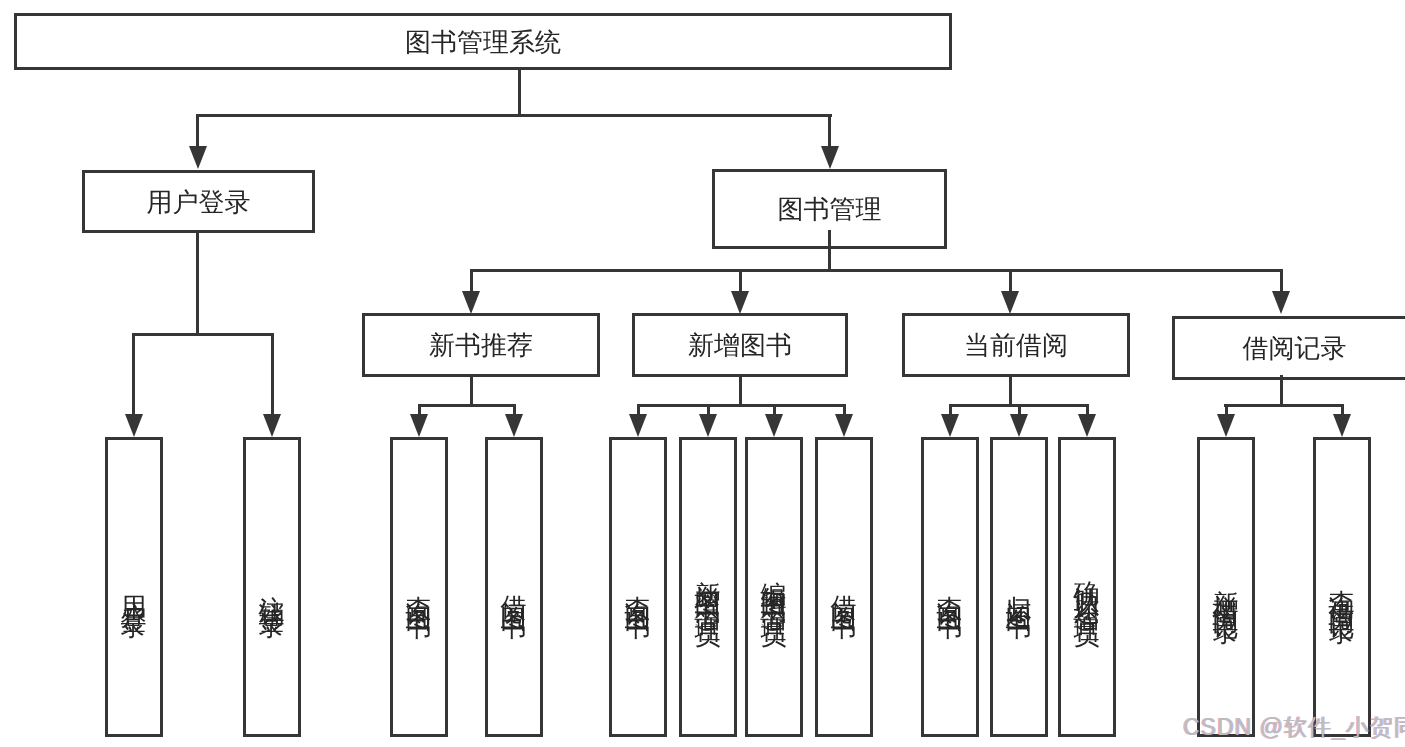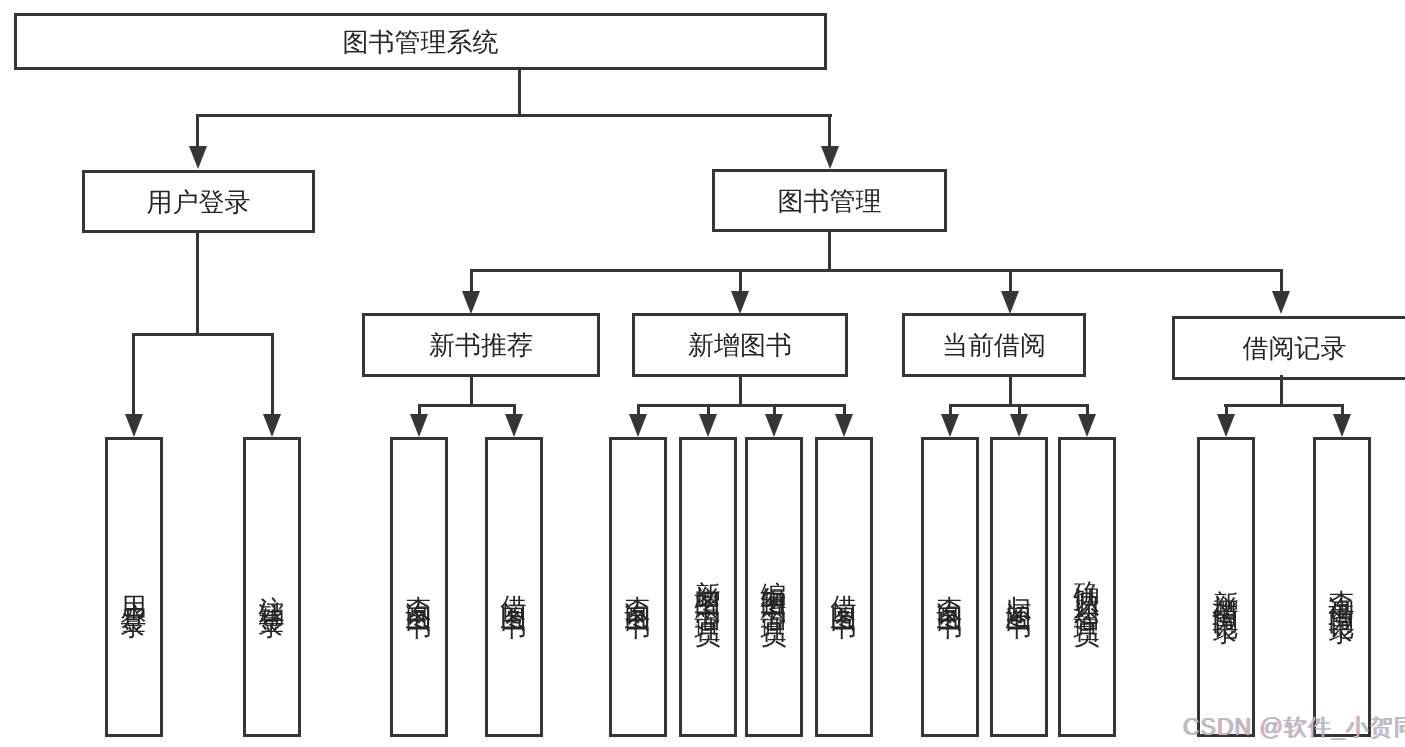--- a/index.html
+++ b/index.html
@@ -58,31 +58,31 @@
     text-shadow: -1px 0 0 rgba(233, 90, 90, 0.45), 1px 0 0 rgba(90, 120, 233, 0.45);
     z-index: 10;
     white-space: nowrap;
   }
 </style>
 </head>
 <body>
 
 <div class="canvas">
 
-  <div class="box" style="left:14px; top:13px; width:813px; height:57px;">图书管理系统</div>
+  <div class="box" style="left:14px; top:13px; width:938px; height:57px;">图书管理系统</div>
 
   <div class="vline" style="left:518px; top:69px; height:48px;"></div>
   <div class="hline" style="left:196px; top:114px; width:636px;"></div>
   <div class="vline" style="left:196px; top:114px; height:34px;"></div>
   <div class="arrow" style="left:189px; top:146px;"></div>
   <div class="vline" style="left:828px; top:114px; height:34px;"></div>
   <div class="arrow" style="left:821px; top:146px;"></div>
 
   <div class="box" style="left:82px; top:170px; width:233px; height:63px;">用户登录</div>
-  <div class="box" style="left:712px; top:169px; width:235px; height:63px;">图书管理</div>
+  <div class="box" style="left:712px; top:169px; width:235px; height:80px;">图书管理</div>
 
   <div class="vline" style="left:196px; top:231px; height:105px;"></div>
   <div class="hline" style="left:132px; top:333px; width:142px;"></div>
   <div class="vline" style="left:132px; top:333px; height:83px;"></div>
   <div class="arrow" style="left:125px; top:414px;"></div>
   <div class="vline" style="left:271px; top:333px; height:83px;"></div>
   <div class="arrow" style="left:263px; top:414px;"></div>
 
   <div class="vline" style="left:828px; top:230px; height:42px;"></div>
   <div class="hline" style="left:470px; top:269px; width:812px;"></div>
@@ -90,21 +90,21 @@
   <div class="arrow" style="left:462px; top:291px;"></div>
   <div class="vline" style="left:739px; top:269px; height:25px;"></div>
   <div class="arrow" style="left:731px; top:291px;"></div>
   <div class="vline" style="left:1009px; top:269px; height:25px;"></div>
   <div class="arrow" style="left:1001px; top:291px;"></div>
   <div class="vline" style="left:1280px; top:269px; height:25px;"></div>
   <div class="arrow" style="left:1272px; top:291px;"></div>
 
   <div class="box" style="left:362px; top:313px; width:238px; height:64px;">新书推荐</div>
   <div class="box" style="left:632px; top:313px; width:216px; height:64px;">新增图书</div>
-  <div class="box" style="left:902px; top:313px; width:184px; height:64px;">当前借阅</div>
+  <div class="box" style="left:902px; top:313px; width:228px; height:64px;">当前借阅</div>
   <div class="box" style="left:1172px; top:316px; width:245px; height:64px;">借阅记录</div>
 
   <div class="vline" style="left:470px; top:375px; height:31px;"></div>
   <div class="vline" style="left:739px; top:375px; height:31px;"></div>
   <div class="vline" style="left:1009px; top:375px; height:31px;"></div>
   <div class="vline" style="left:1280px; top:375px; height:31px;"></div>
 
   <div class="hline" style="left:418px; top:404px; width:98px;"></div>
   <div class="hline" style="left:637px; top:404px; width:209px;"></div>
   <div class="hline" style="left:949px; top:404px; width:139px;"></div>

